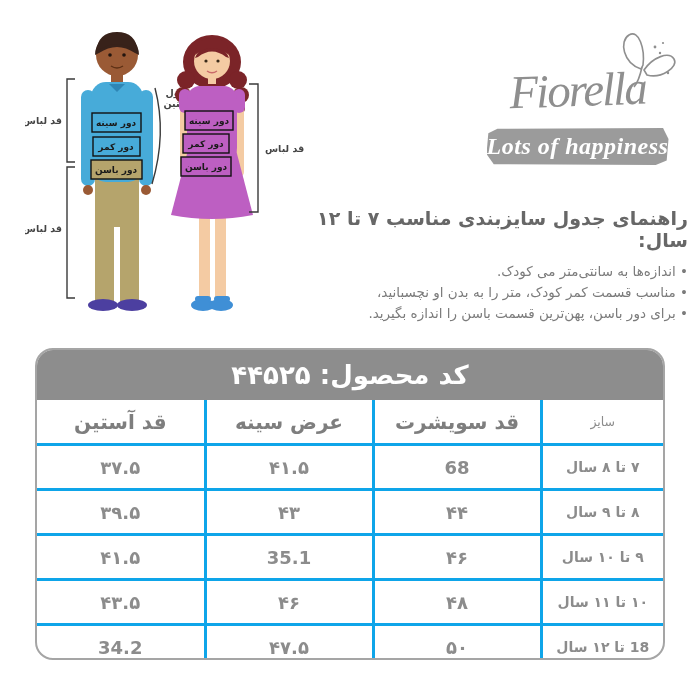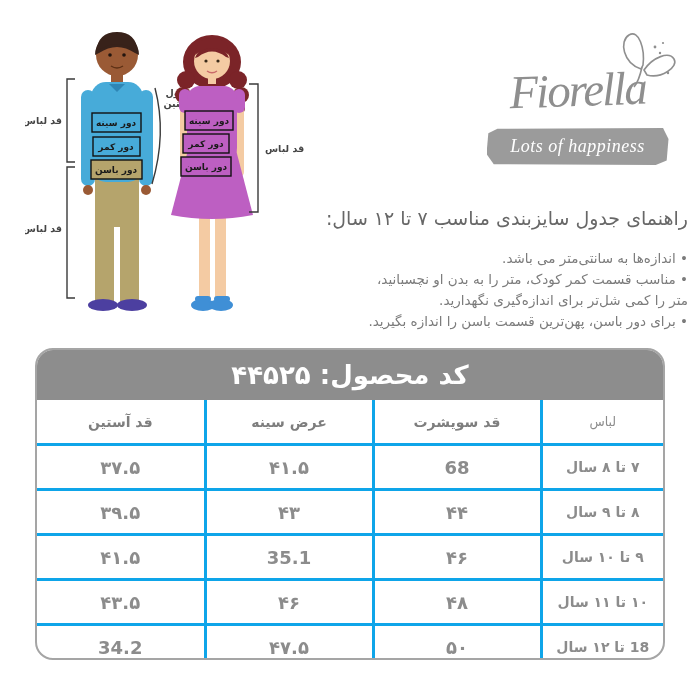--- a/index.html
+++ b/index.html
@@ -15,37 +15,37 @@
   
   .logo{position:absolute;left:470px;top:35px;width:215px;height:155px;text-align:center;}
   .logo-script{font-family:"Liberation Serif","DejaVu Serif",serif;font-style:italic;
        font-size:47px;color:#8f8f8f;letter-spacing:-2px;line-height:1;
        margin-top:32px;transform:rotate(-2deg);}
   .butterfly{position:absolute;right:6px;top:-6px;}
   .tagline-banner{margin:14px auto 0;width:182px;height:37px;background:#9b9b9b;
        clip-path:polygon(1% 14%,6% 2%,97% 0%,100% 30%,99% 88%,93% 100%,4% 98%,0% 70%);
        display:flex;align-items:center;justify-content:center;}
   .tagline-banner span{font-family:"Liberation Serif","DejaVu Serif",serif;font-style:italic;
-       font-size:18px;color:#ffffff;letter-spacing:0.5px;}
+       font-size:24px;color:#ffffff;letter-spacing:0.5px;font-weight:bold;}
 
   
   .guide{position:absolute;right:12px;top:207px;width:420px;text-align:right;direction:rtl;}
-  .guide-title{font-size:19px;font-weight:400;color:#676767;margin-bottom:19px;}
+  .guide-title{font-size:19px;font-weight:700;color:#676767;margin-bottom:10px;}
   .bullet-line{font-size:13.5px;color:#7b7b7b;line-height:21px;}
 
   
   .table-card{position:absolute;left:35px;top:348px;width:630px;height:312px;
        border:2px solid #a5a5a5;border-radius:18px;overflow:hidden;background:#fff;
        box-sizing:border-box;}
   .table-title-bar{height:50px;background:#8d8d8d;display:flex;align-items:center;
        justify-content:center;direction:rtl;}
   .table-title-bar span{color:#ffffff;font-size:26px;font-weight:700;}
   table.size-table{width:100%;border-collapse:collapse;direction:rtl;table-layout:fixed;}
   .size-table th,.size-table td{border:3px solid #0ea5e9;text-align:center;padding:0;}
-  .size-table th{height:43px;font-size:14px;font-weight:700;color:#7e7e7e;}
+  .size-table th{height:43px;font-size:20px;font-weight:700;color:#7e7e7e;}
   .size-table th.size-col{font-size:12.5px;font-weight:400;color:#8c8c8c;}
   .size-table td{height:42px;font-size:18px;font-weight:700;color:#8c8c8c;}
   .size-table td.size-col{font-size:14px;font-weight:700;}
   .size-table col.c-size{width:122px;}
   .size-table col.c-val{width:168px;}
   .size-table tr :first-child{border-right:none;}
   .size-table tr :last-child{border-left:none;}
   .size-table tr:last-child td{border-bottom:none;}
   .size-table tr:first-child th{border-top:none;}
 </style>
@@ -178,41 +178,40 @@
   </svg>
   <div class="logo-script">Fiorella</div>
   <div class="tagline-banner">
     <span>Lots of happiness</span>
   </div>
 </div>
 
 <div class="guide">
   <div class="guide-title">راهنمای جدول سایزبندی مناسب ۷ تا ۱۲ سال:</div>
   <div>
-      <div class="bullet-line">• اندازه‌ها به سانتی‌متر می باشد.</div>
+      <div class="bullet-line">• اندازه‌ها به سانتی‌متر می کودک.</div>
       <div class="bullet-line">• مناسب قسمت کمر کودک، متر را به بدن او نچسبانید،</div>
-      <div class="bullet-line">متر را کمی شل‌تر برای اندازه‌گیری نگهدارید.</div>
       <div class="bullet-line">• برای دور باسن، پهن‌ترین قسمت باسن را اندازه بگیرید.</div>
     </div>
 </div>
 
 <div class="table-card">
   <div class="table-title-bar">
     <span>کد محصول: ۴۴۵۲۵</span>
   </div>
   <table class="size-table">
     <colgroup>
       <col class="c-size">
         <col class="c-val">
         <col class="c-val">
         <col class="c-val">
     </colgroup>
     <thead>
       <tr>
-          <th class="size-col">لباس</th>
+          <th class="size-col">سایز</th>
           <th>قد سویشرت</th>
           <th>عرض سینه</th>
           <th>قد آستین</th>
         </tr>
     </thead>
     <tbody>
         <tr>
           <td class="size-col">۷ تا ۸ سال</td>
           <td>68</td>
           <td>۴۱.۵</td>

